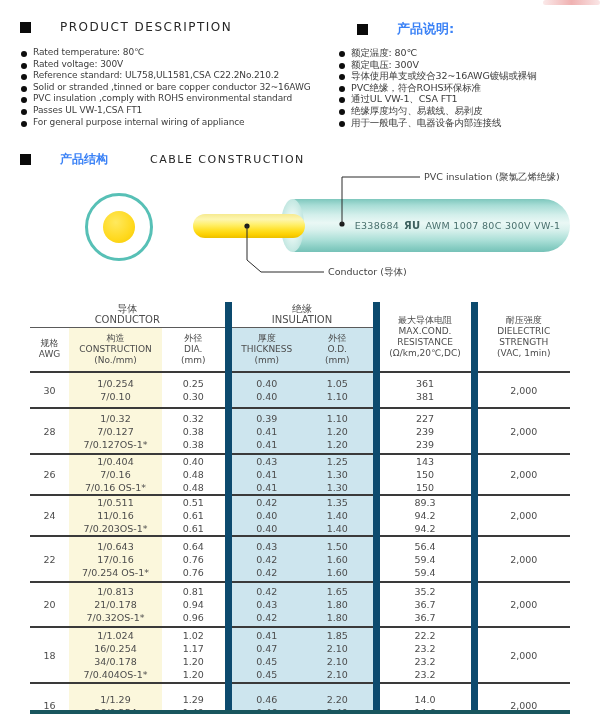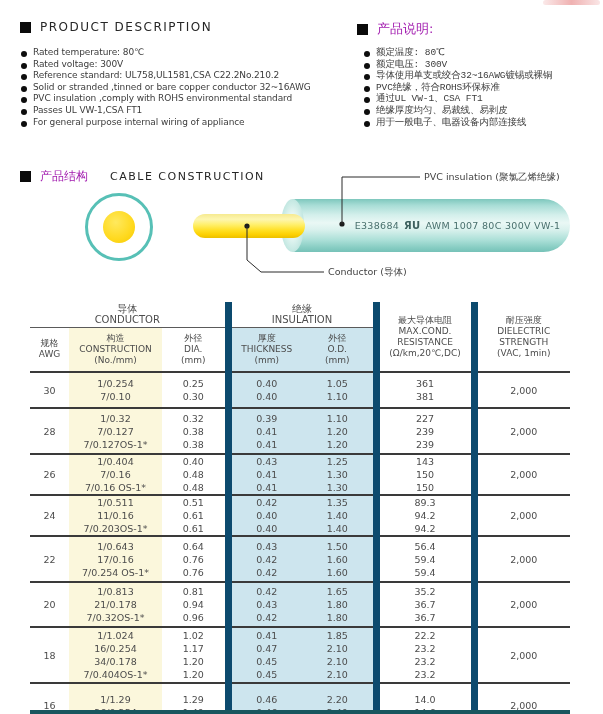--- a/index.html
+++ b/index.html
@@ -2,24 +2,24 @@
 <html><head>
 <meta charset="utf-8">
 <style>
   * { margin:0; padding:0; box-sizing:border-box; }
   body { background:#888; font-family:"DejaVu Sans", sans-serif; }
   .page {
     position:relative; width:603px; height:714px; background:#ffffff;
     overflow:hidden; margin:0 auto; color:#3f3f3f;
   }
   
-  .sec-header { position:absolute; display:flex; align-items:center; }
+  .sec-header { position:absolute; display:flex; align-items:center;gap:20px; }
   .sq { width:11px; height:11px; background:#0a0a0a; margin-right:9px; flex:none; }
   .sec-title-en { font-size:12px; letter-spacing:1.5px; color:#262626; }
-  .sec-title-cn { font-size:13px; font-weight:normal; color:#a21caf; }
+  .sec-title-cn { font-size:13px; font-weight:bold; color:#3b82f6; }
   
   .blist { position:absolute; display:flex; flex-direction:column; }
   .bitem { display:flex; align-items:center; height:11.6px; line-height:11.4px; font-size:9px; letter-spacing:-0.1px; color:#3c3c3c; white-space:nowrap; }
   .bitem .dot { width:6px; height:6px; border-radius:50%; background:#0d0d0d; margin:2.5px 6px 0 0; flex:none; }
   .blist.cn .bitem { font-size:9.5px; }
   
   .xsec-outer { position:absolute; left:85px; top:193px; width:68px; height:68px;
     border:3px solid #57c0b6; border-radius:50%; background:#ffffff; }
   .xsec-core { position:absolute; left:103px; top:211px; width:32px; height:32px; border-radius:50%;
     background:radial-gradient(circle at 40% 35%, #ffe95e 0%, #ffd91e 60%, #f5c900 100%); }
@@ -102,21 +102,21 @@
       <div class="bitem">
         <span class="dot"></span>
         <span>For general purpose internal wiring of appliance</span>
       </div>
     </div>
 
   <div class="sec-header" style="left:357px; top:20px;">
     <span class="sq"></span>
     <span class="sec-title-cn">产品说明:</span>
   </div>
-  <div class="blist cn" style="left:364px; top:47px; width:240px;font-family:Liberation Mono, monospace;">
+  <div class="blist cn" style="left:339px; top:47px; width:240px;">
       <div class="bitem">
         <span class="dot"></span>
         <span>额定温度: 80℃</span>
       </div>
       <div class="bitem">
         <span class="dot"></span>
         <span>额定电压: 300V</span>
       </div>
       <div class="bitem">
         <span class="dot"></span>
@@ -133,21 +133,21 @@
       <div class="bitem">
         <span class="dot"></span>
         <span>绝缘厚度均匀、易裁线、易剥皮</span>
       </div>
       <div class="bitem">
         <span class="dot"></span>
         <span>用于一般电子、电器设备内部连接线</span>
       </div>
     </div>
 
-  <div class="sec-header" style="left:20px; top:168px;align-items:center;">
+  <div class="sec-header" style="left:20px; top:151px;align-items:center;">
     <span class="sq"></span>
     <span class="sec-title-cn" style="font-size:12px;">产品结构</span>
     <span class="sec-title-en" style="margin-left:22px; font-size:11px;">CABLE CONSTRUCTION</span>
   </div>
 
   <div class="xsec-outer"></div>
   <div class="xsec-core"></div>
 
   <div class="capsule"></div>
   <div class="capsule-face"></div>

